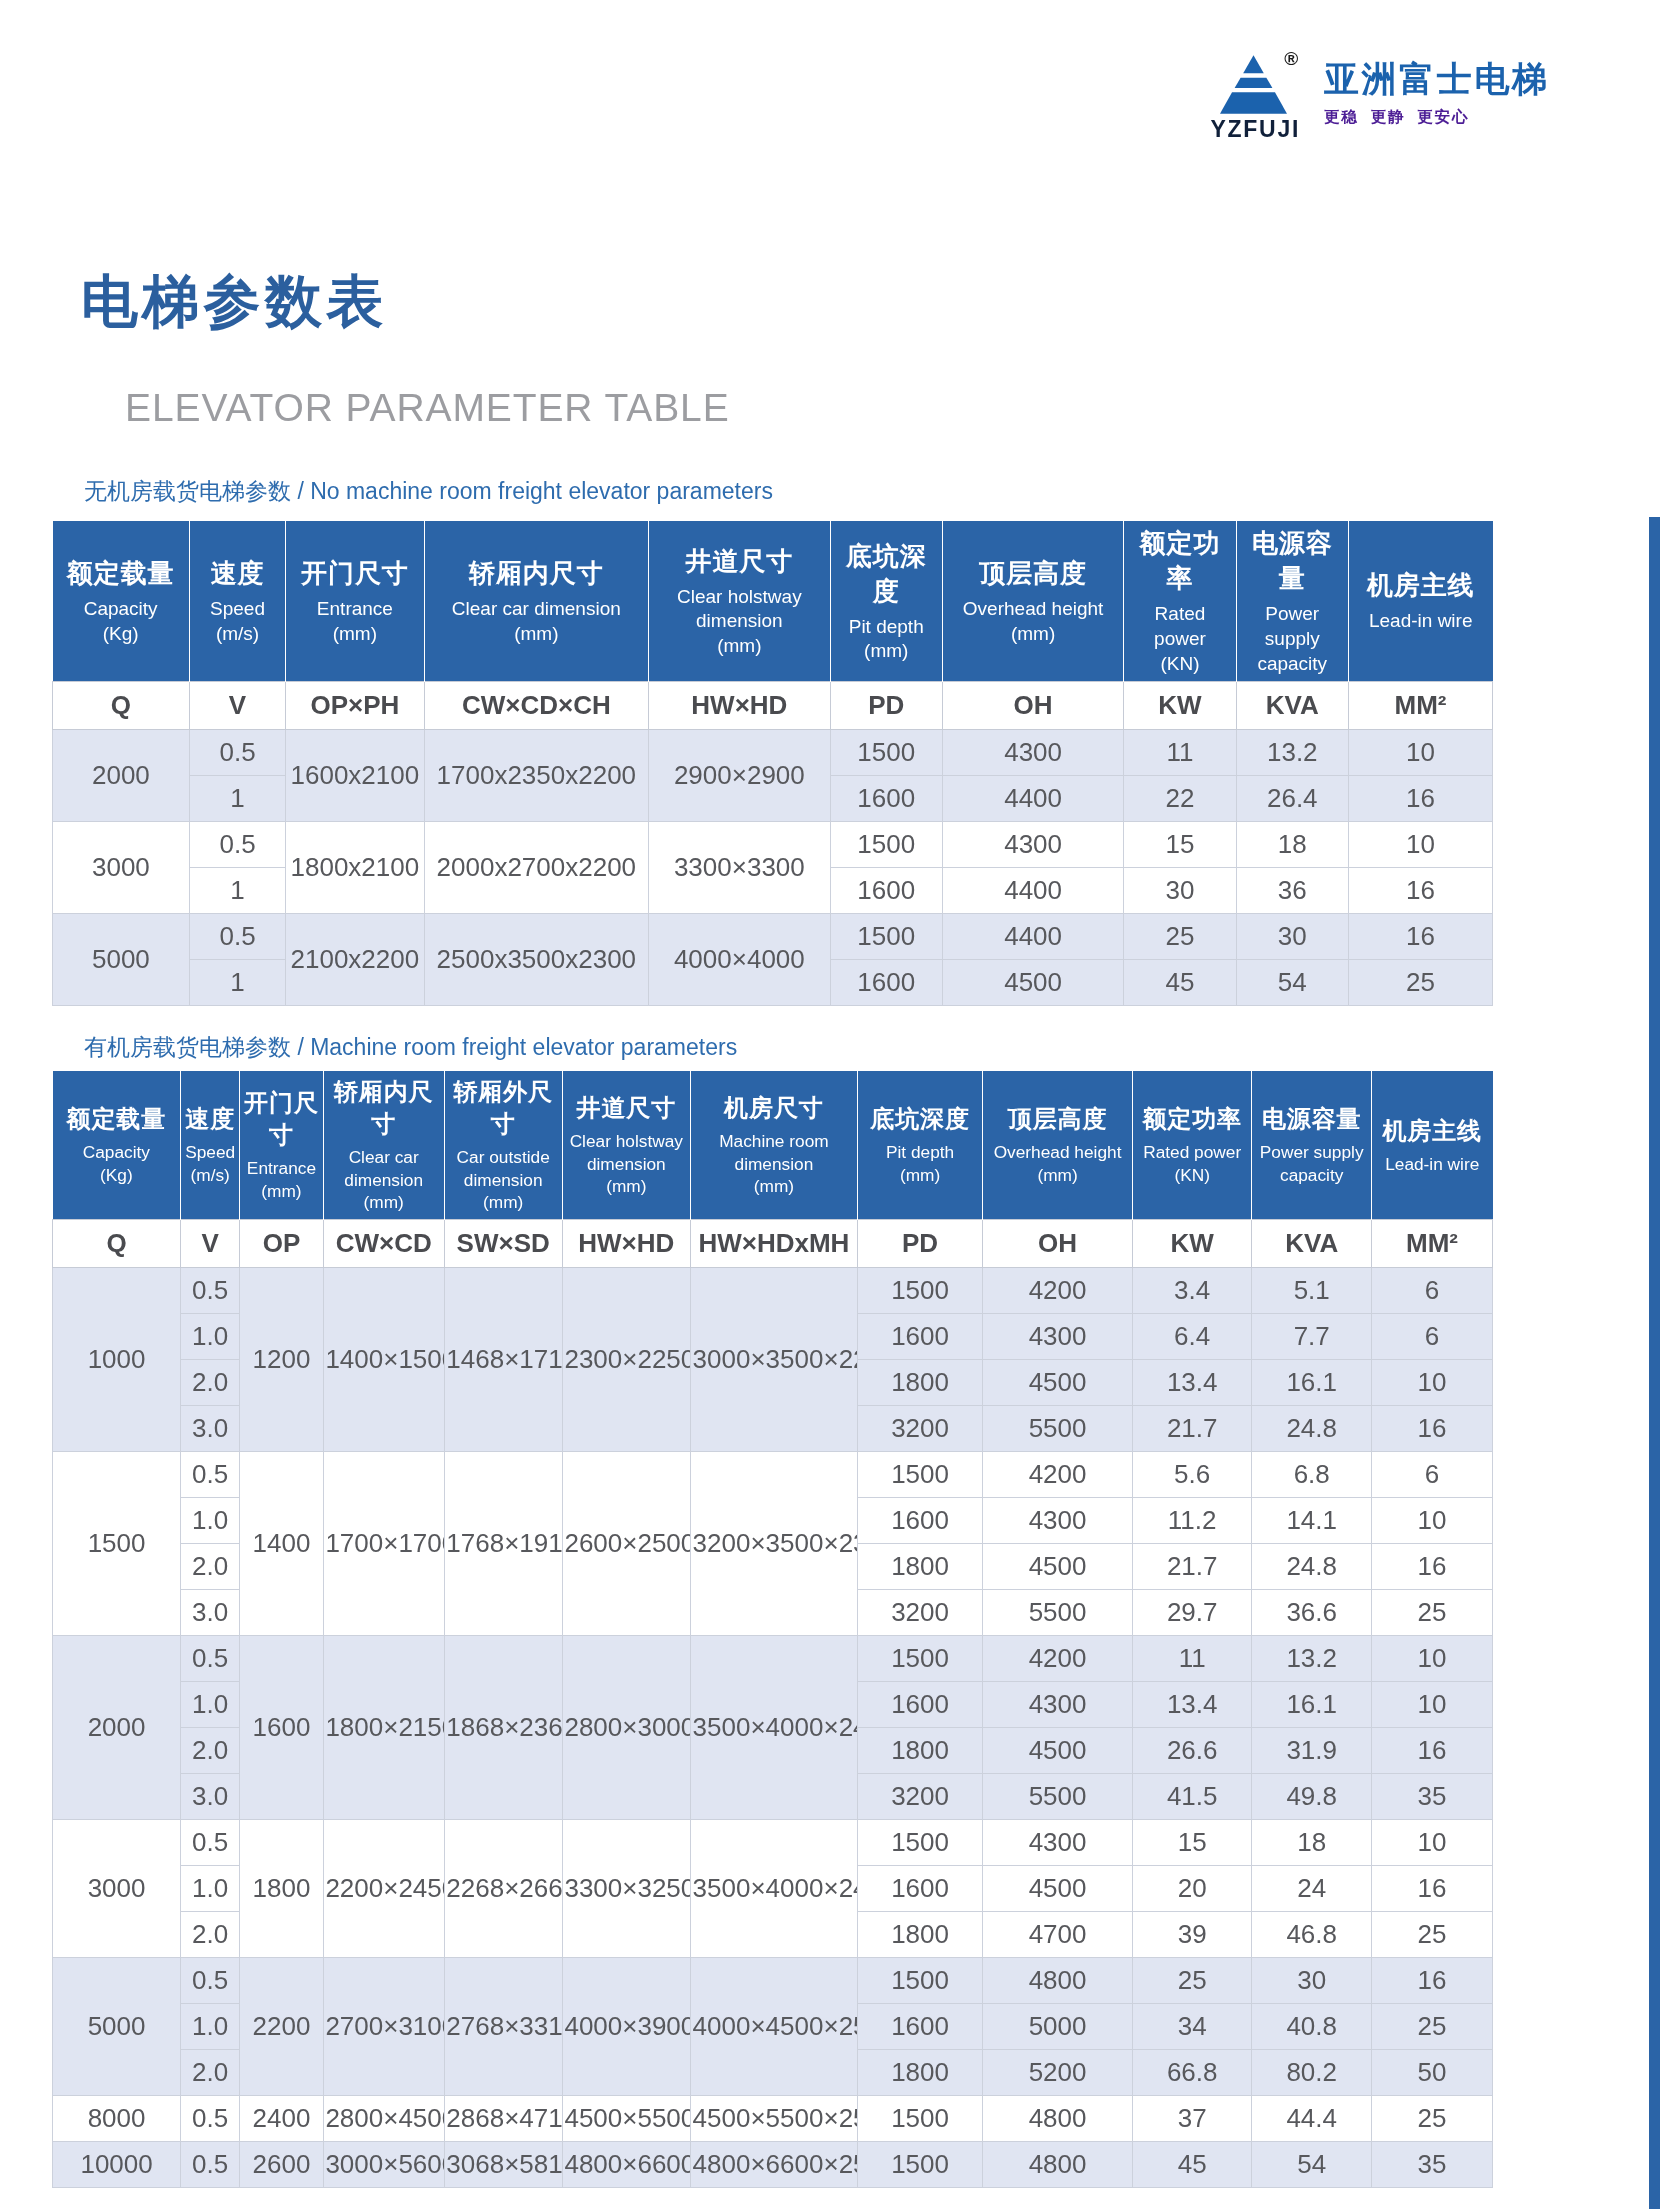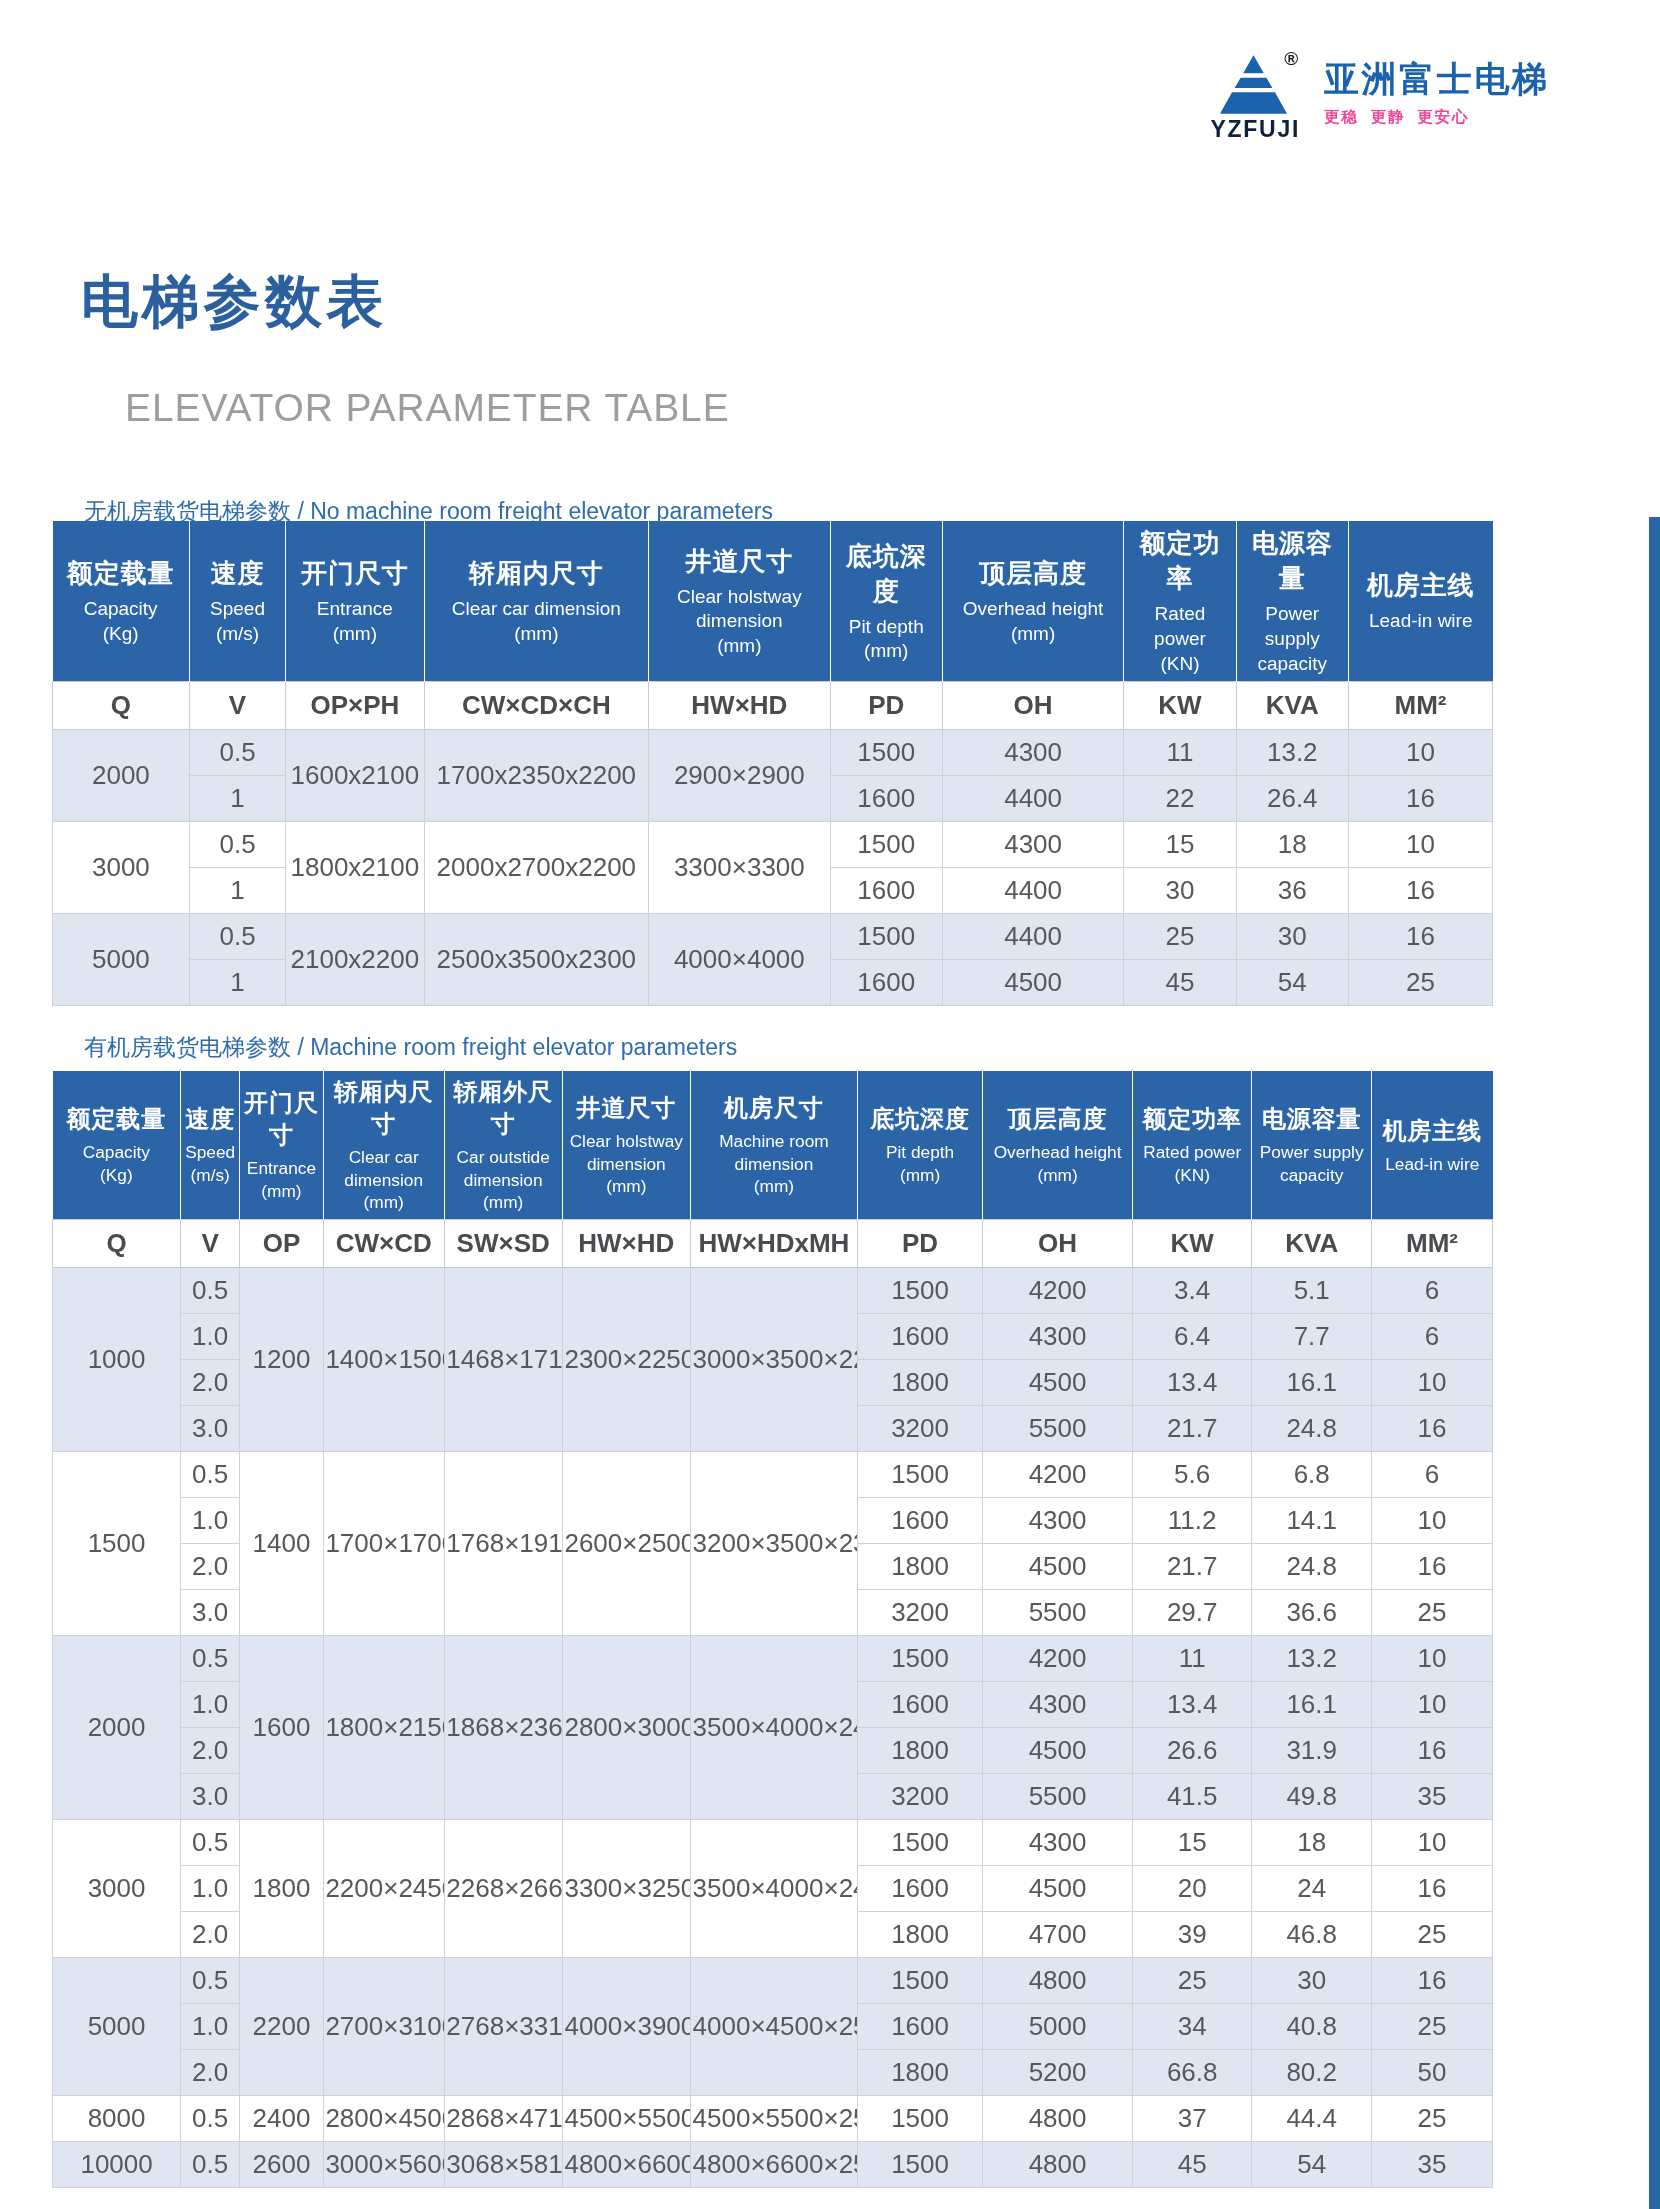--- a/index.html
+++ b/index.html
@@ -8,28 +8,28 @@
     font-family:"Liberation Sans",sans-serif;overflow:hidden;
   }
   
   .logo{position:absolute;left:1207px;top:50px;display:flex;align-items:flex-start;}
   .logo-left{width:93px;text-align:center;position:relative;}
   .logo-left svg{display:block;margin:5.2px auto 1.7px auto;}
   .reg{position:absolute;right:1.7px;top:-1.7px;font-size:19px;color:#1a1a1a;font-weight:bold;}
   .logo-en{font-size:23px;font-weight:bold;color:#10203a;letter-spacing:1.7px;text-align:right;}
   .logo-right{margin-left:24px;padding-top:10.4px;}
   .logo-cn{font-size:35px;font-weight:bold;color:#1b62ad;letter-spacing:2.6px;line-height:1.1;}
-  .logo-tag{font-size:15.6px;font-weight:bold;color:#ec4899;margin-top:8.6px;white-space:pre;letter-spacing:1.7px;}
+  .logo-tag{font-size:15.6px;font-weight:bold;color:#4c1d95;margin-top:8.6px;white-space:pre;letter-spacing:1.7px;}
   
   .page-title{position:absolute;left:81px;top:270px;font-size:57px;font-weight:bold;
     color:#2b5f9e;letter-spacing:4.3px;line-height:1.1;}
   .page-subtitle{position:absolute;left:84px;top:386px;font-size:39px;color:#9c9da1;
     letter-spacing:0.9px;font-weight:400;margin-left:41px;}
   .section-title{position:absolute;left:84px;font-size:23px;color:#2e6cae;font-weight:400;}
-  #sec0-title{top:496px;}
+  #sec0-title{top:476px;}
   #sec1-title{top:1032px;}
   
   .tbl-wrap{position:absolute;left:52px;width:1441px;}
   #table0-wrap{top:521px;}
   #table1-wrap{top:1071px;}
   table.tbl{width:100%;table-layout:fixed;border-collapse:collapse;}
   table.tbl thead th{
     background:#2b64a7;color:#ffffff;vertical-align:middle;text-align:center;
     border-right:1.7px solid #ffffff;padding:5.2px 2.6px;font-weight:400;
   }

